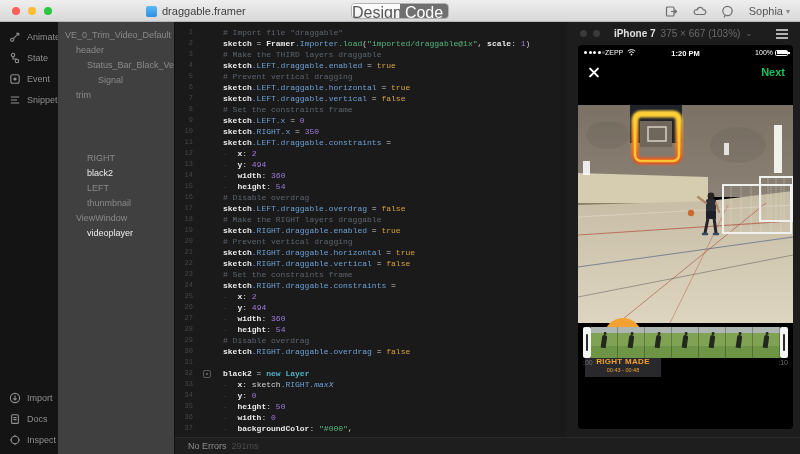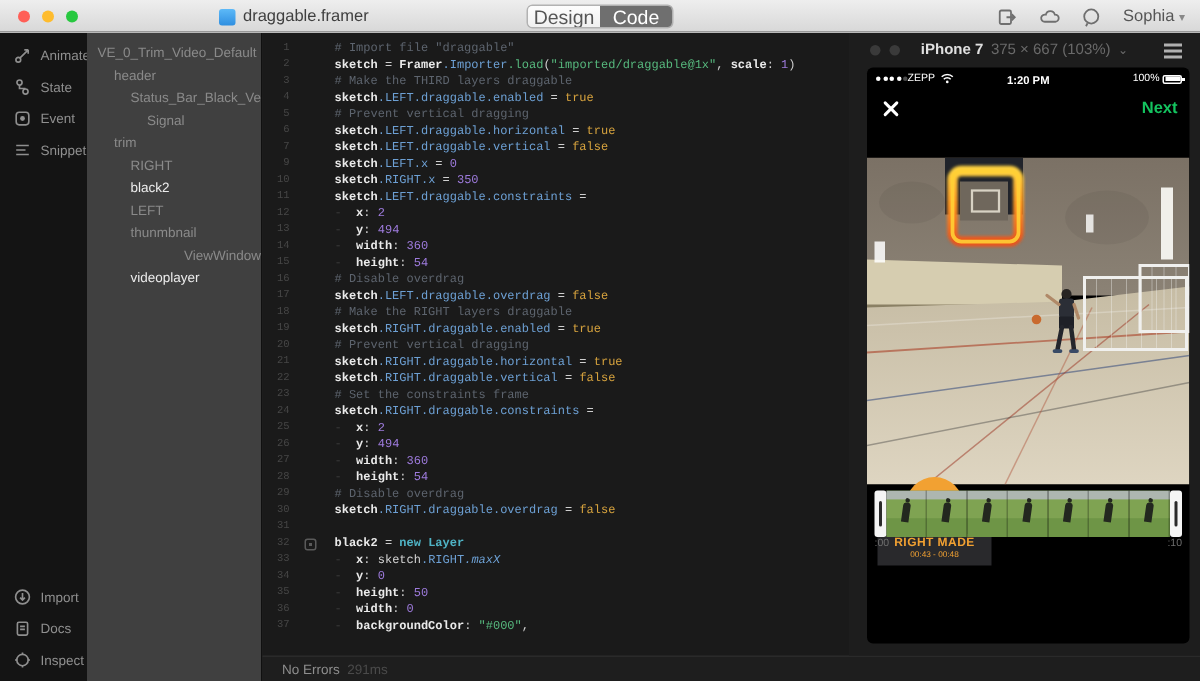--- a/index.html
+++ b/index.html
@@ -11,21 +11,21 @@
     background:linear-gradient(#eeeeee,#d8d8d8); border-bottom:1px solid #b9b9b9;
     display:flex; align-items:center; }
   .traffic { display:flex; gap:8px; margin-left:12px; }
   .dot { width:8px; height:8px; border-radius:50%; }
   .dot.red{background:#ff5f57}.dot.yellow{background:#febc2e}.dot.green{background:#28c840}
   .doc-title { position:absolute; left:146px; top:0; height:22px; display:flex; align-items:center; gap:5px;
     font-size:11px; color:#3f3f3f; }
   .file-ico { width:11px; height:11px; border-radius:2px; background:linear-gradient(#5db9f8,#2f8fe0); }
   .seg { position:absolute; left:50%; top:3px; transform:translateX(-50%); display:flex;
     border:1px solid #b2b2b2; border-radius:4px; overflow:hidden; height:16px; }
-  .seg button { border:none; font-size:13px; width:48px; height:100%; cursor:default;
+  .seg button { border:none; font-size:16px; width:48px; height:100%; cursor:default;
     font-family:inherit; }
   .seg .off { background:linear-gradient(#fdfdfd,#f0f0f0); color:#565656; }
   .seg .on  { background:#6f6f6f; color:#ffffff; }
   .tb-right { position:absolute; right:10px; top:0; height:22px; display:flex; align-items:center; gap:14px; }
   .tb-ico { width:14px; height:14px; display:flex; align-items:center; justify-content:center; }
   .tb-ico svg { stroke:#6f6f6f; fill:none; stroke-width:1.2; }
   .user { font-size:11px; color:#555; display:flex; align-items:center; gap:3px; }
   .user .chev { font-size:8px; color:#888; }
 
   
@@ -221,36 +221,37 @@
       </div>
     </div>
   </div>
 
   <div class="layers">
       <div class="layer-row" style="padding-left: 7px;">VE_0_Trim_Video_Default</div>
       <div class="layer-row" style="padding-left: 18px;">header</div>
       <div class="layer-row" style="padding-left: 29px;">Status_Bar_Black_Verti…</div>
       <div class="layer-row" style="padding-left: 40px;">Signal</div>
       <div class="layer-row" style="padding-left: 18px;">trim</div>
-      <div class="layer-row" style="padding-left: 29px;">RIGHT</div>
+      <div class="layer-row" style="padding-left: 29px; margin-top: 48px;">RIGHT</div>
       <div class="layer-row bright" style="padding-left: 29px;">black2</div>
       <div class="layer-row" style="padding-left: 29px;">LEFT</div>
       <div class="layer-row" style="padding-left: 29px;">thunmbnail</div>
-      <div class="layer-row" style="padding-left: 18px; text-align: right;">ViewWindow</div>
+      <div class="layer-row" style="padding-left: 18px;">ViewWindow</div>
       <div class="layer-row bright" style="padding-left: 29px;">videoplayer</div>
     </div>
 
   <div class="editor">
       <div class="code-line"><span class="ln">1</span><span class="code-text"><span class="tk-cm"># Import file "draggable"</span></span></div>
       <div class="code-line"><span class="ln">2</span><span class="code-text"><span class="tk-b">sketch</span><span class="tk-op"> = </span><span class="tk-b">Framer</span><span class="tk-prop">.Importer</span><span class="tk-fn">.load</span><span class="tk-op">(</span><span class="tk-str">"imported/draggable@1x"</span><span class="tk-op">, </span><span class="tk-b">scale</span><span class="tk-op">: </span><span class="tk-num">1</span><span class="tk-op">)</span></span></div>
       <div class="code-line"><span class="ln">3</span><span class="code-text"><span class="tk-cm"># Make the THIRD layers draggable</span></span></div>
       <div class="code-line"><span class="ln">4</span><span class="code-text"><span class="tk-b">sketch</span><span class="tk-prop">.LEFT.draggable.enabled</span><span class="tk-op"> = </span><span class="tk-bool">true</span></span></div>
       <div class="code-line"><span class="ln">5</span><span class="code-text"><span class="tk-cm"># Prevent vertical dragging</span></span></div>
       <div class="code-line"><span class="ln">6</span><span class="code-text"><span class="tk-b">sketch</span><span class="tk-prop">.LEFT.draggable.horizontal</span><span class="tk-op"> = </span><span class="tk-bool">true</span></span></div>
       <div class="code-line"><span class="ln">7</span><span class="code-text"><span class="tk-b">sketch</span><span class="tk-prop">.LEFT.draggable.vertical</span><span class="tk-op"> = </span><span class="tk-bool">false</span></span></div>
+      <div class="code-line"><span class="ln">8</span><span class="code-text"><span class="tk-cm"># Set the constraints frame</span></span></div>
       <div class="code-line"><span class="ln">9</span><span class="code-text"><span class="tk-b">sketch</span><span class="tk-prop">.LEFT.x</span><span class="tk-op"> = </span><span class="tk-num">0</span></span></div>
       <div class="code-line"><span class="ln">10</span><span class="code-text"><span class="tk-b">sketch</span><span class="tk-prop">.RIGHT.x</span><span class="tk-op"> = </span><span class="tk-num">350</span></span></div>
       <div class="code-line"><span class="ln">11</span><span class="code-text"><span class="tk-b">sketch</span><span class="tk-prop">.LEFT.draggable.constraints</span><span class="tk-op"> =</span></span></div>
       <div class="code-line"><span class="ln">12</span><span class="code-text"><span class="tk-ind">-&nbsp;&nbsp;</span><span class="tk-b">x</span><span class="tk-op">: </span><span class="tk-num">2</span></span></div>
       <div class="code-line"><span class="ln">13</span><span class="code-text"><span class="tk-ind">-&nbsp;&nbsp;</span><span class="tk-b">y</span><span class="tk-op">: </span><span class="tk-num">494</span></span></div>
       <div class="code-line"><span class="ln">14</span><span class="code-text"><span class="tk-ind">-&nbsp;&nbsp;</span><span class="tk-b">width</span><span class="tk-op">: </span><span class="tk-num">360</span></span></div>
       <div class="code-line"><span class="ln">15</span><span class="code-text"><span class="tk-ind">-&nbsp;&nbsp;</span><span class="tk-b">height</span><span class="tk-op">: </span><span class="tk-num">54</span></span></div>
       <div class="code-line"><span class="ln">16</span><span class="code-text"><span class="tk-cm"># Disable overdrag</span></span></div>
       <div class="code-line"><span class="ln">17</span><span class="code-text"><span class="tk-b">sketch</span><span class="tk-prop">.LEFT.draggable.overdrag</span><span class="tk-op"> = </span><span class="tk-bool">false</span></span></div>
       <div class="code-line"><span class="ln">18</span><span class="code-text"><span class="tk-cm"># Make the RIGHT layers draggable</span></span></div>

